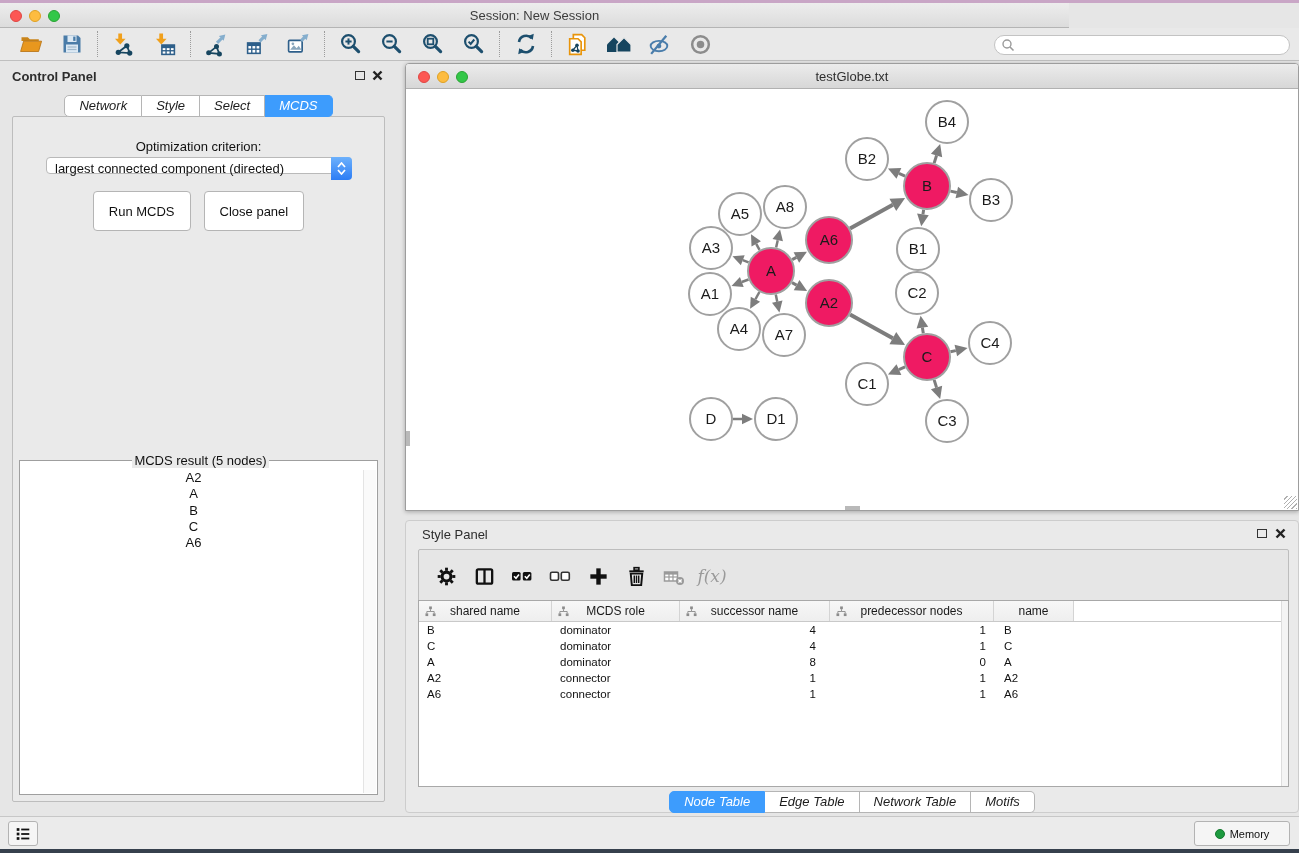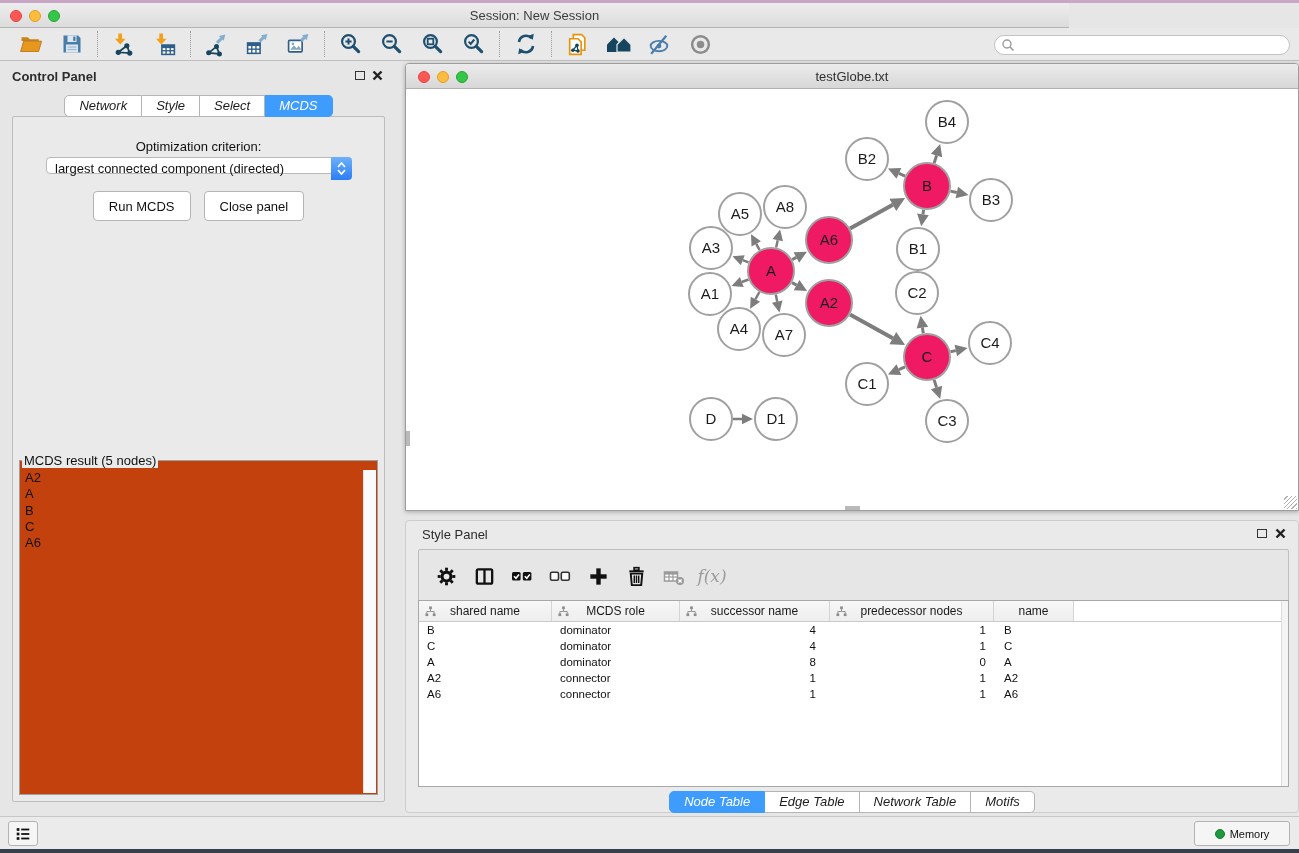--- a/index.html
+++ b/index.html
@@ -44,25 +44,25 @@
   .cp-body { position:absolute; left:8px; right:8px; top:53px; bottom:2px;
     border:1px solid #bdbdbd; border-radius:2px; background:#eaeaea; }
   .opt-label { position:absolute; top:22px; left:0; right:0; text-align:center; font-size:13px; color:#111; }
   .combo { position:absolute; left:33px; right:32px; top:40px; height:17px; background:#fff;
     border:1px solid #b9b9b9; border-radius:4px; }
   .combo .combo-text { font-size:13px; line-height:21px; padding-left:8px; color:#111;
     white-space:nowrap; overflow:hidden; }
   .combo .stepper { position:absolute; right:-1px; top:-1px; width:21px; height:23px; border-radius:0 4px 4px 0;
     background:linear-gradient(#6db1fc,#2c7df5); display:flex; flex-direction:column; align-items:center; justify-content:center; gap:1px; }
   .cp-buttons { position:absolute; top:74px; left:0; right:0; display:flex; justify-content:center; gap:13px; }
-  .push-btn { height:30px; padding:0 15px; font-size:13px; color:#111; background:#fff;
+  .push-btn { height:40px; padding:0 15px; font-size:13px; color:#111; background:#fff;
     border:1px solid #b5b5b5; border-radius:4px; font-family:"Liberation Sans",sans-serif; }
 
   fieldset.result-box { position:absolute; left:6px; right:6px; top:336px; bottom:6px;
-    border:1px solid #9f9f9f; background:#c2410c; }
+    border:1px solid #9f9f9f; background:#ffffff;text-align:center; }
   fieldset.result-box legend { font-size:13px; color:#111; padding:0 2px; margin-left:2px; background:#eaeaea; }
   .result-list { position:absolute; left:1px; right:15px; top:2px; bottom:1px; overflow:hidden; }
   .result-item { font-size:13px; line-height:16.3px; padding-left:4px; color:#111; }
   .result-scroll { position:absolute; right:1px; top:2px; bottom:1px; width:13px; background:#fafafa; border-left:1px solid #e4e4e4; }
 
   
   .net-window { position:absolute; left:405px; top:63px; width:894px; height:448px;
     border:1px solid #9d9d9d; border-radius:4px 4px 0 0; box-shadow:0 1px 4px rgba(0,0,0,.28); background:#fff; }
   .net-titlebar { position:absolute; left:0; top:0; right:0; height:25px; border-radius:3px 3px 0 0;
     background:linear-gradient(#ececec,#d7d7d7); border-bottom:1px solid #b1b1b1; }

